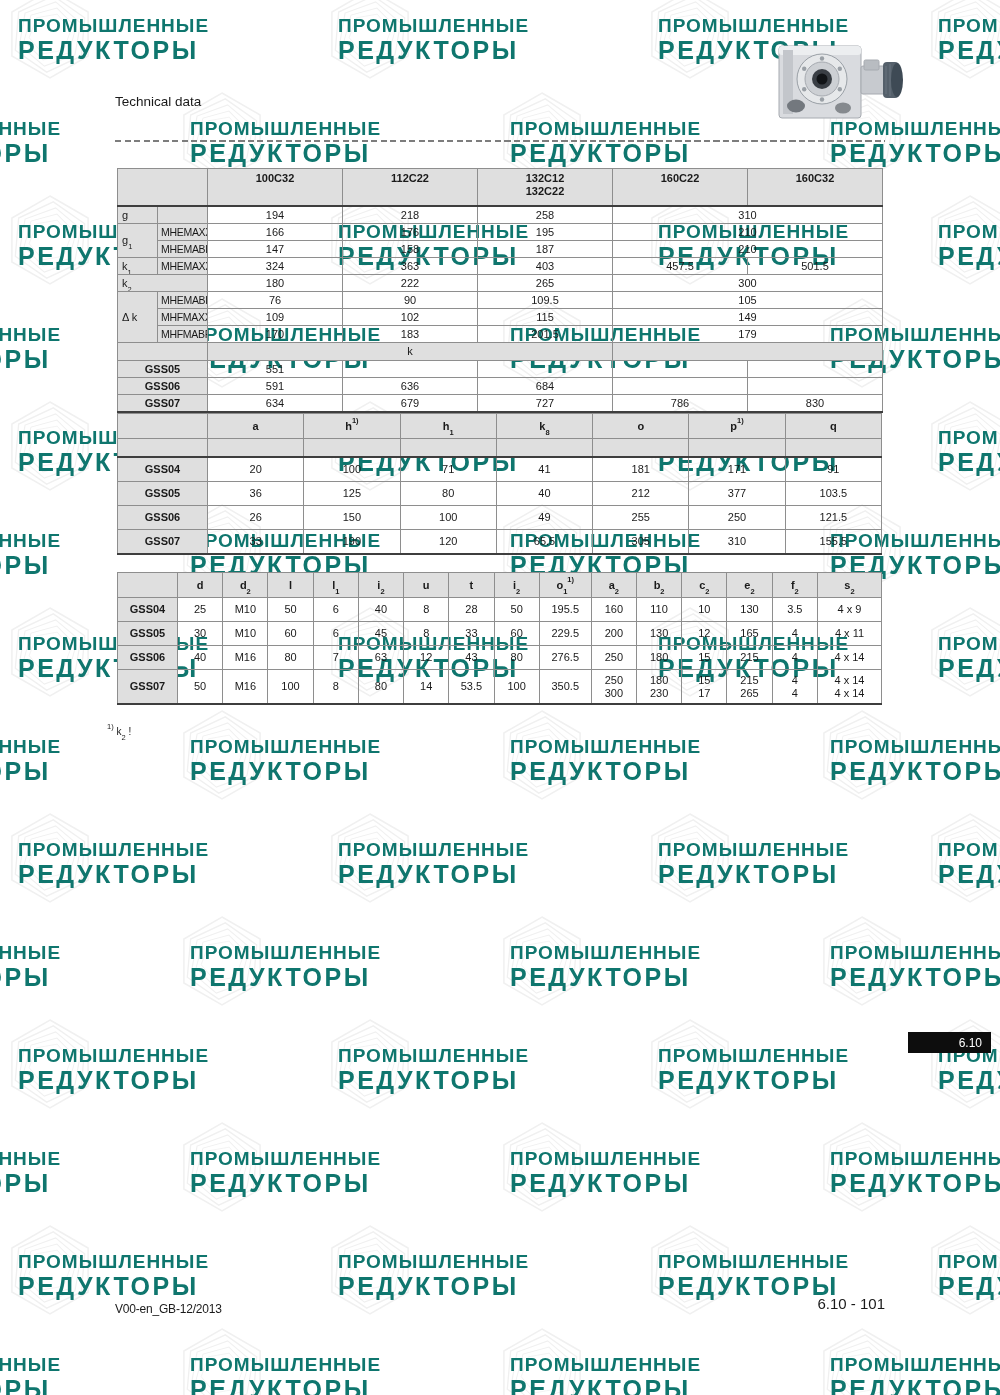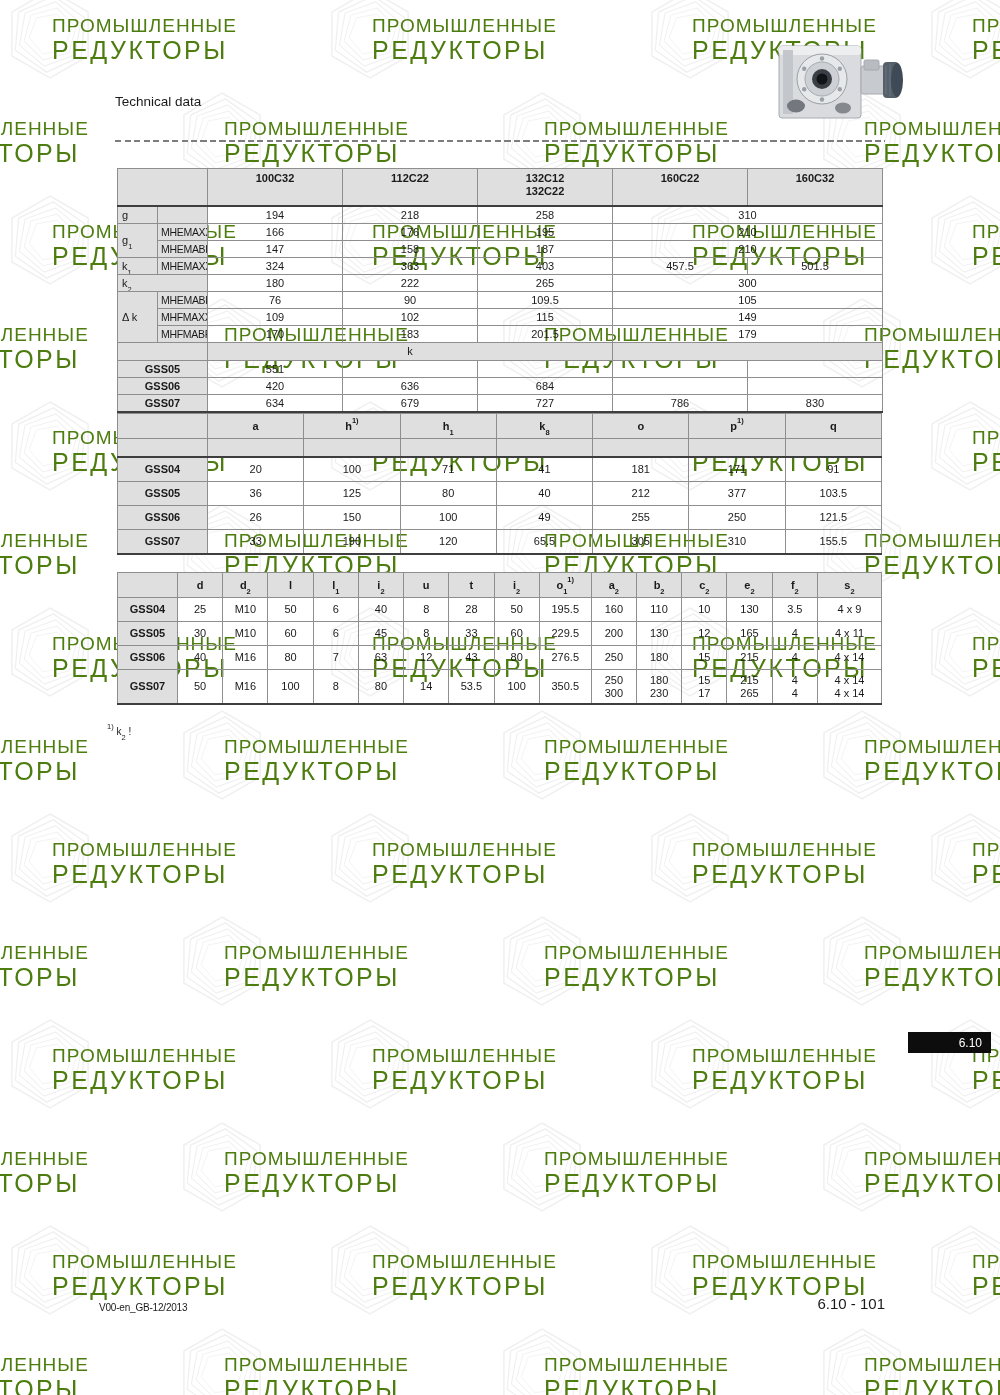--- a/index.html
+++ b/index.html
@@ -2,21 +2,21 @@
 <html><head>
 <meta charset="utf-8">
 <style>
   html,body{margin:0;padding:0;background:#ffffff;}
   .page{position:relative;width:1000px;height:1395px;background:#ffffff;overflow:hidden;
         font-family:"Liberation Sans","DejaVu Sans",sans-serif;color:#1a1a1a;}
   
   .wm-layer{position:absolute;inset:0;z-index:0;pointer-events:none;}
   .wm{position:absolute;white-space:nowrap;}
   .wm-hex{position:absolute;left:-14px;top:-28px;}
-  .wm-text{position:relative;margin-left:34px;color:#4d7c0f;font-weight:normal;line-height:1.08;}
+  .wm-text{position:relative;color:#0f766e;font-weight:bold;line-height:1.08;}
   .wm-l1{font-size:19px;letter-spacing:1px;}
   .wm-l2{font-size:25px;letter-spacing:2.5px;}
   
   .content{position:absolute;inset:0;z-index:1;}
   .abs{position:absolute;}
   .title{left:115px;top:54px;font-size:22px;font-weight:600;letter-spacing:0.2px;}
   .subtitle{left:115px;top:94px;font-size:13.5px;}
   .dash-rule{left:115px;top:140px;width:770px;height:2px;
     background:repeating-linear-gradient(90deg,#7d7d7d 0 6px,transparent 6px 9.5px);}
   
@@ -42,21 +42,21 @@
   #t3{top:572px;width:765px;}
   #t3 td{height:23px;padding:0 1px;}
   #t3 tr.head td{height:24px;}
   #t3 tr.sub td{height:17px;}
   #t3 tr.tall td{height:33px;}
   
   .footnote{left:107px;top:726px;font-size:10px;}
   .badge{left:908px;top:1032px;width:83px;height:21px;background:#0d0d0d;color:#ffffff;
          font-size:12px;display:flex;align-items:center;justify-content:flex-end;
          padding-right:9px;box-sizing:border-box;}
-  .footer-left{left:99px;top:1302px;font-size:10px;letter-spacing:-0.2px;}
+  .footer-left{left:115px;top:1302px;font-size:12px;letter-spacing:-0.2px;}
   .footer-right{left:615px;top:1295px;width:270px;text-align:right;font-size:15px;}
   .gearbox{left:775px;top:36px;}
 </style>
 </head>
 <body>
 
 <div class="page">
 
   <div class="wm-layer">
       <div class="wm" style="left: 18px; top: 16px;">
@@ -958,21 +958,21 @@
           <tr>
             <td colspan="2" class="sh bold">GSS05</td>
             <td>551</td>
             <td></td>
             <td></td>
             <td></td>
             <td></td>
           </tr>
           <tr>
             <td colspan="2" class="sh bold">GSS06</td>
-            <td>420</td>
+            <td>591</td>
             <td>636</td>
             <td>684</td>
             <td></td>
             <td></td>
           </tr>
           <tr class="tb">
             <td colspan="2" class="sh bold">GSS07</td>
             <td>634</td>
             <td>679</td>
             <td>727</td>

